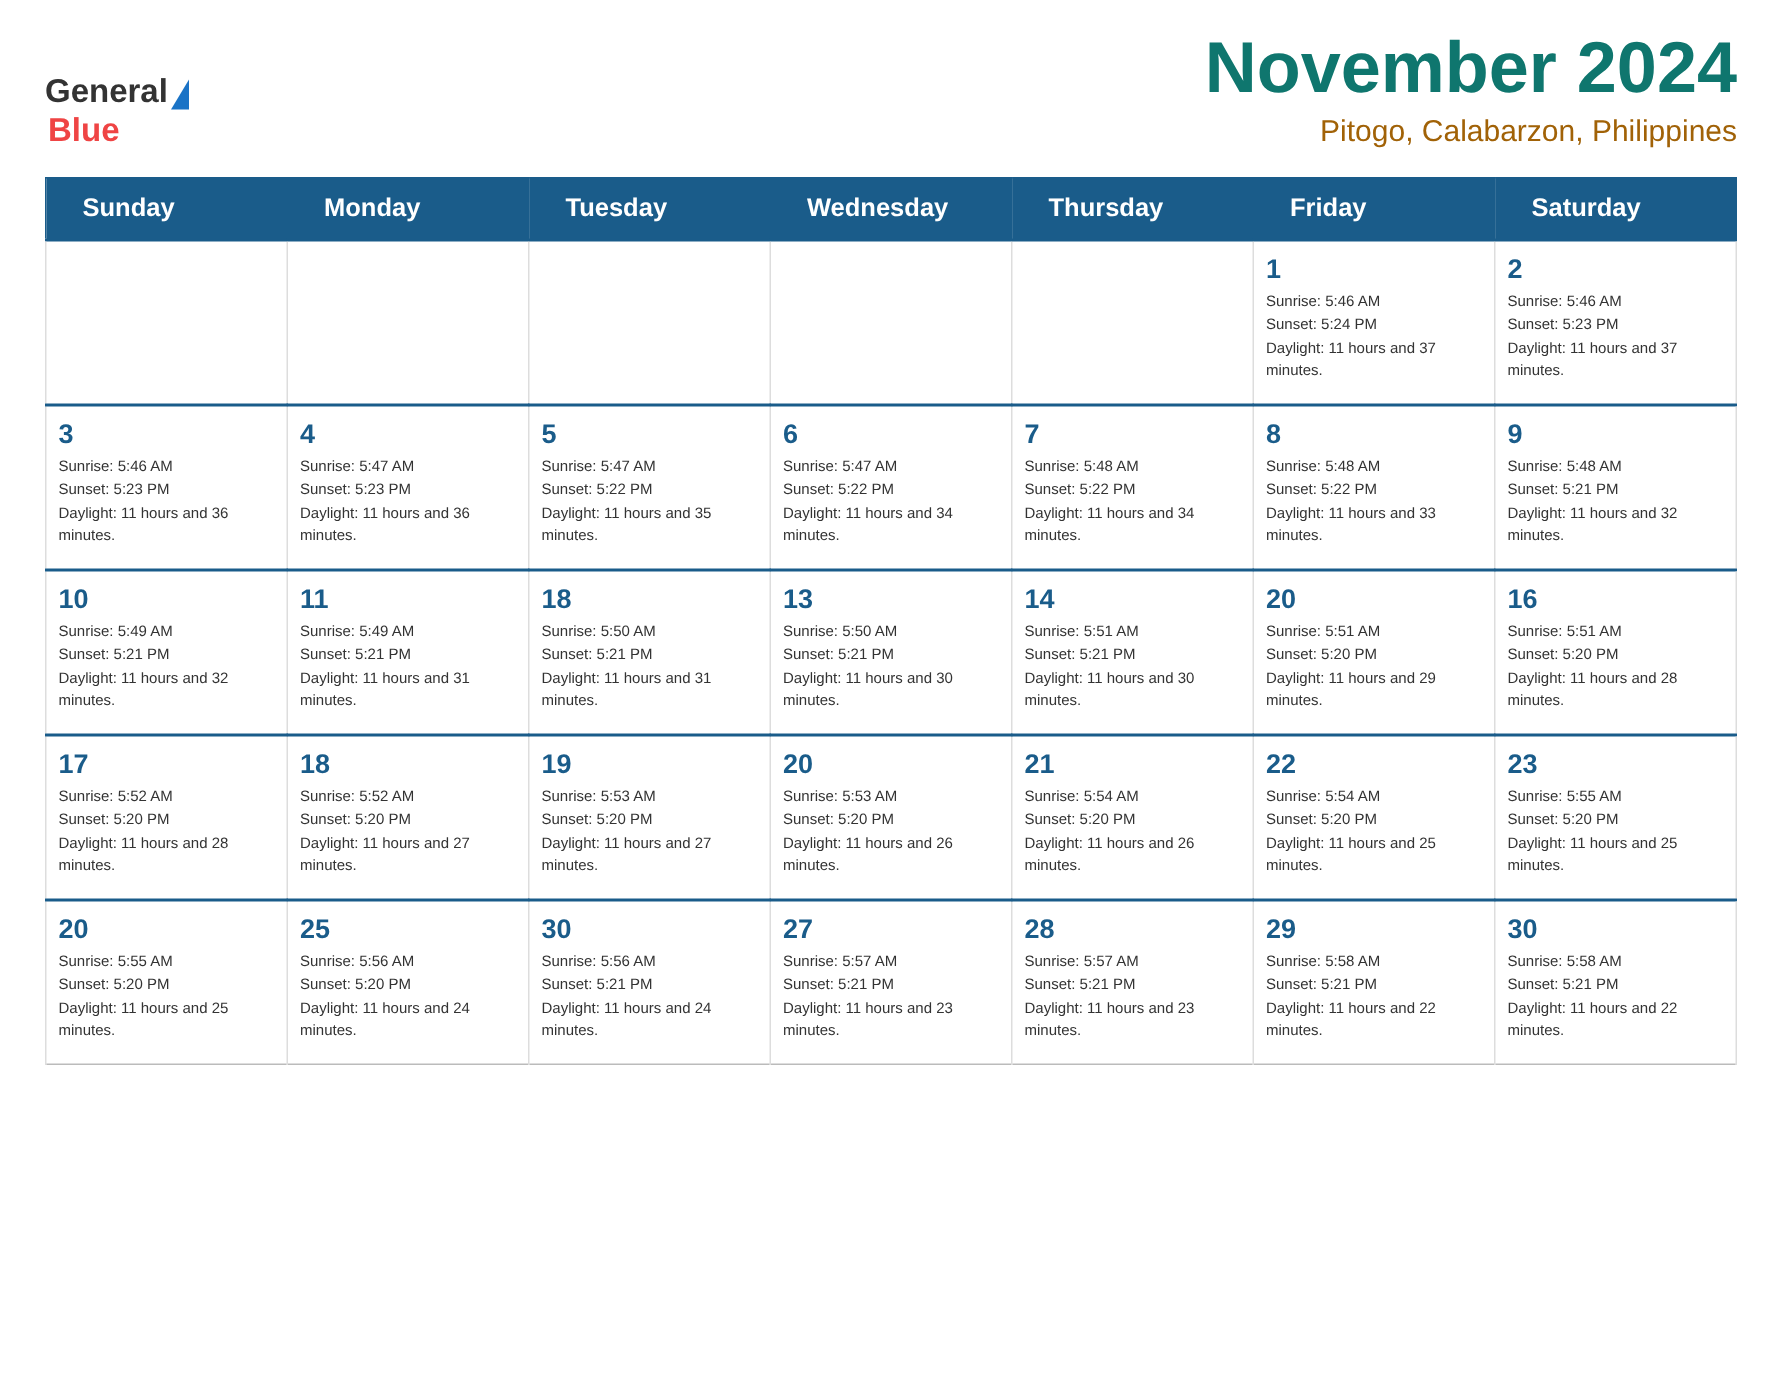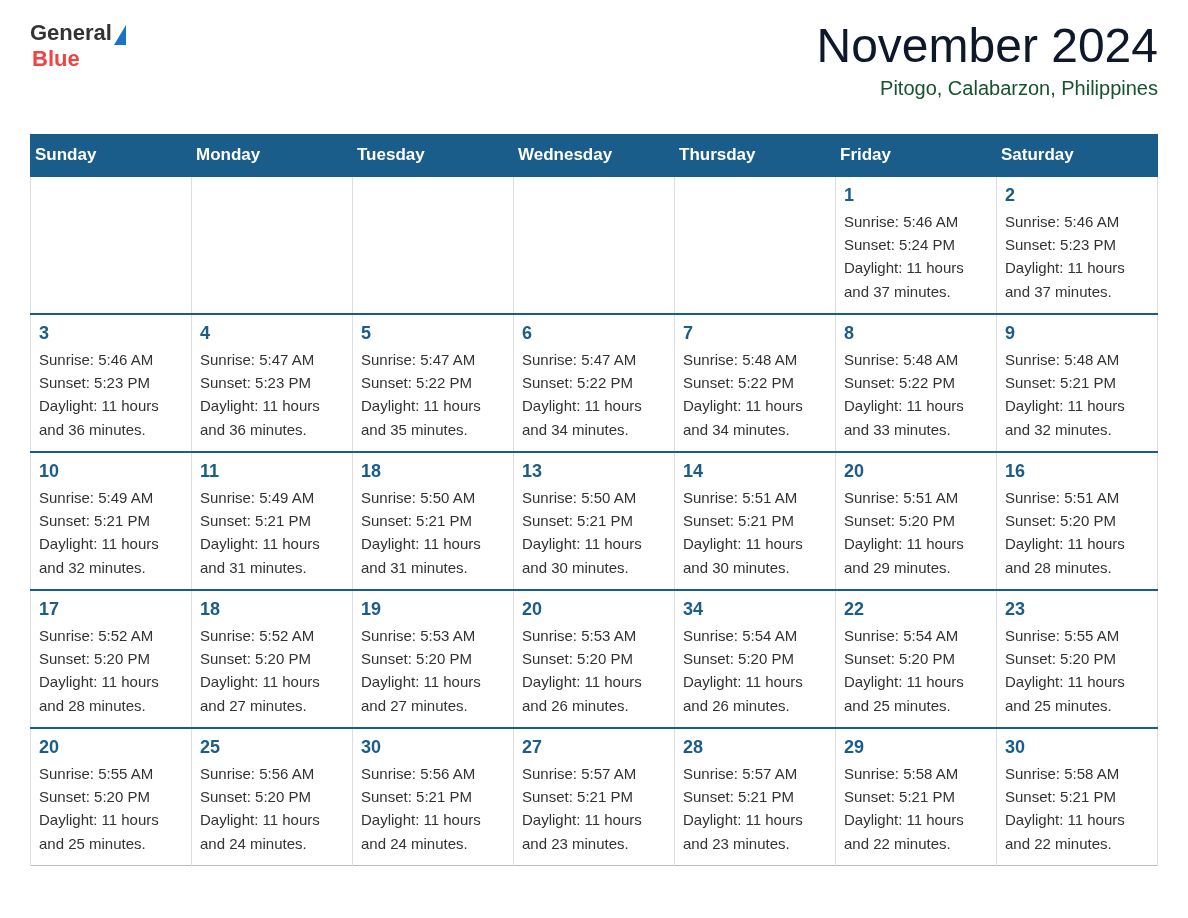--- a/index.html
+++ b/index.html
@@ -7,22 +7,22 @@
       font-family: Arial, sans-serif;
       background: #fff;
       color: #333;
       padding: 20px 30px;
       width: 1188px;
       min-height: 918px;
     }
     .header {
       display: flex;
       justify-content: space-between;
-      align-items: flex-start;
-      margin-bottom: 34px;
+      align-items: flex-end;
+      margin-bottom: 18px;
     }
     .logo-text-general {
       font-size: 22px;
       font-weight: bold;
       color: #333;
     }
     .logo-text-blue {
       font-size: 22px;
       font-weight: bold;
       color: #ef4444;
@@ -42,38 +42,38 @@
     }
     .logo-row {
       display: flex;
       align-items: center;
     }
     .title-section {
       text-align: right;
     }
     .month-title {
       font-size: 48px;
-      font-weight: normal;
-      color: #0f172a;
+      font-weight: bold;
+      color: #0f766e;
       line-height: 1.1;
     }
     .location-title {
       font-size: 20px;
-      color: #14532d;
+      color: #a16207;
       margin-top: 4px;
     }
     .calendar-table {
       width: 100%;
       border-collapse: collapse;
       border: 1px solid #bbb;
     }
     .calendar-table thead tr th {
       background-color: #1a5c8a;
       color: #fff;
-      padding: 10px 4px;
+      padding: 10px 24px;
       font-size: 17px;
       font-weight: bold;
       text-align: left;
       border: 1px solid #1a5c8a;
     }
     .calendar-table tbody tr {
       border-top: 2px solid #1a5c8a;
     }
     .calendar-table tbody tr td {
       vertical-align: top;
@@ -87,21 +87,21 @@
       height: 110px;
     }
     .day-number {
       font-size: 18px;
       font-weight: bold;
       color: #1a5c8a;
       margin-bottom: 4px;
       display: block;
     }
     .day-info {
-      font-size: 15px;
+      font-size: 10px;
       color: #333;
       line-height: 1.55;
     }
     .empty-cell {
       background: #fff;
     }
   </style>
 </head>
 <body>
 
@@ -220,21 +220,21 @@
         </td>
         <td>
           <span class="day-number">19</span>
           <div class="day-info">Sunrise: 5:53 AM<br>Sunset: 5:20 PM<br>Daylight: 11 hours and 27 minutes.</div>
         </td>
         <td>
           <span class="day-number">20</span>
           <div class="day-info">Sunrise: 5:53 AM<br>Sunset: 5:20 PM<br>Daylight: 11 hours and 26 minutes.</div>
         </td>
         <td>
-          <span class="day-number">34</span>
+          <span class="day-number">21</span>
           <div class="day-info">Sunrise: 5:54 AM<br>Sunset: 5:20 PM<br>Daylight: 11 hours and 26 minutes.</div>
         </td>
         <td>
           <span class="day-number">22</span>
           <div class="day-info">Sunrise: 5:54 AM<br>Sunset: 5:20 PM<br>Daylight: 11 hours and 25 minutes.</div>
         </td>
         <td>
           <span class="day-number">23</span>
           <div class="day-info">Sunrise: 5:55 AM<br>Sunset: 5:20 PM<br>Daylight: 11 hours and 25 minutes.</div>
         </td>

